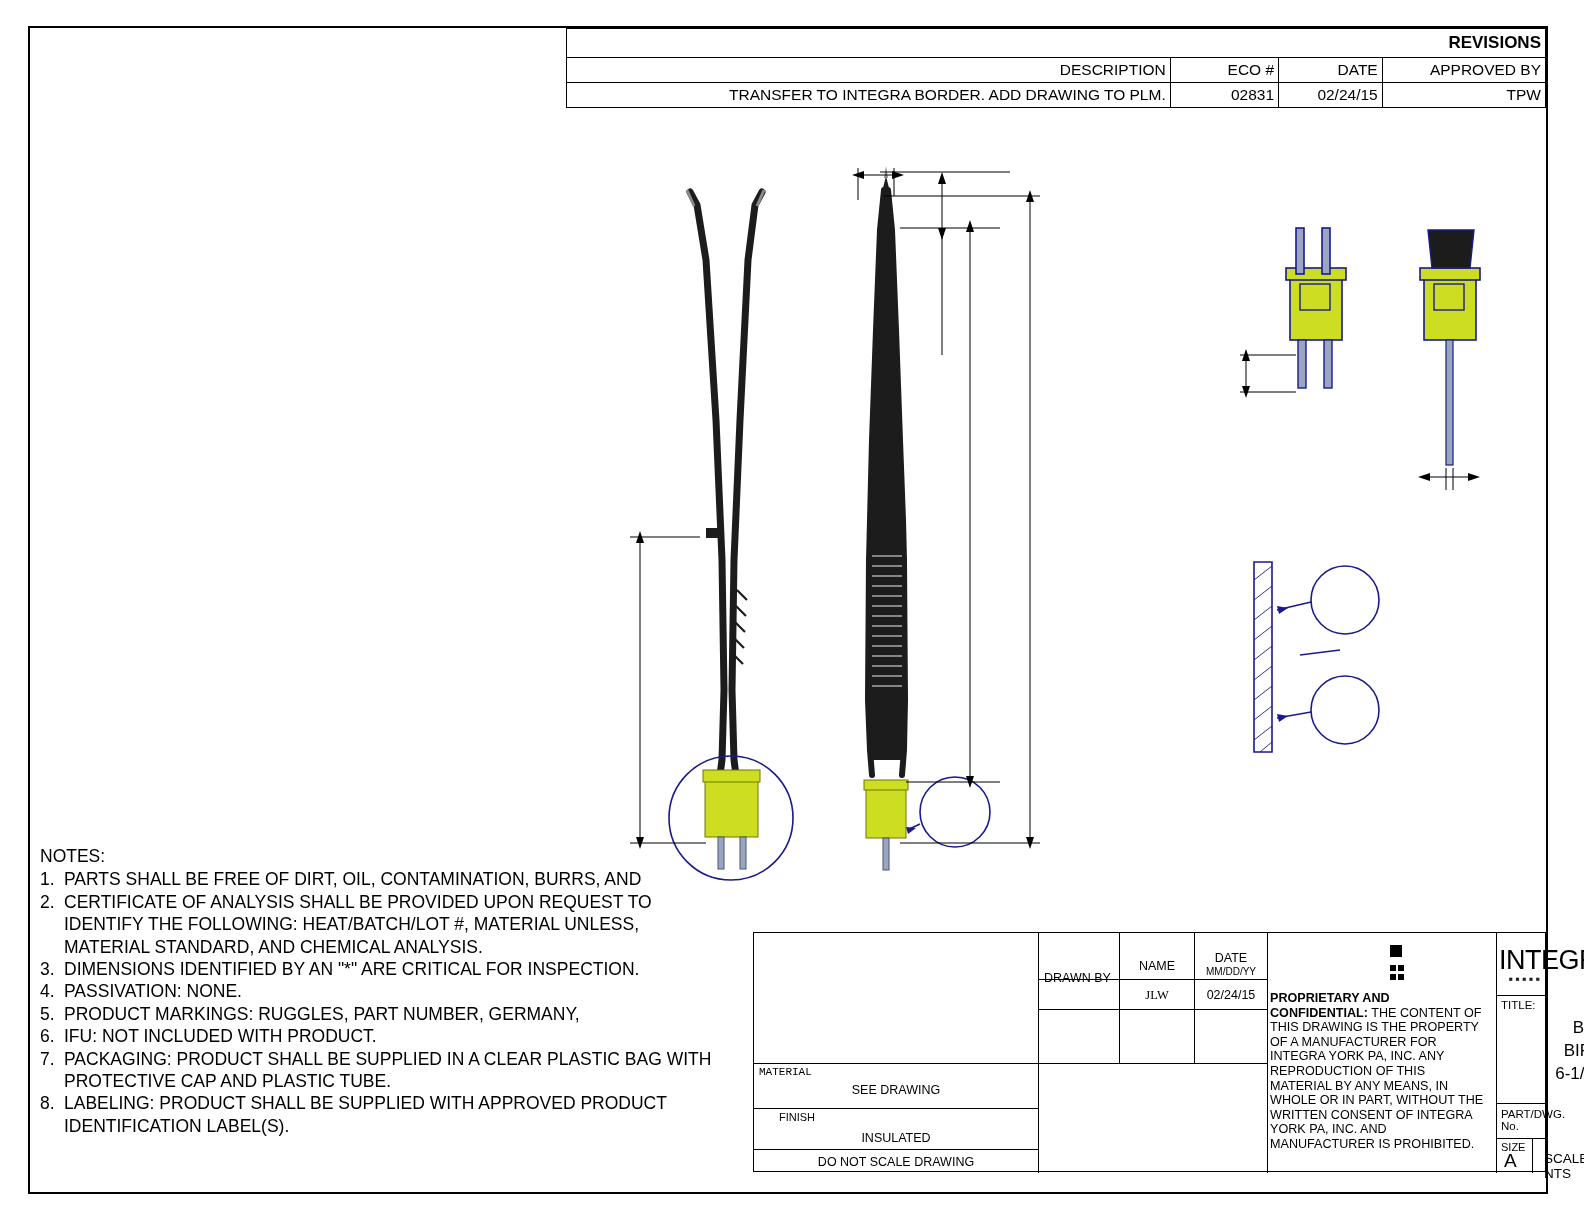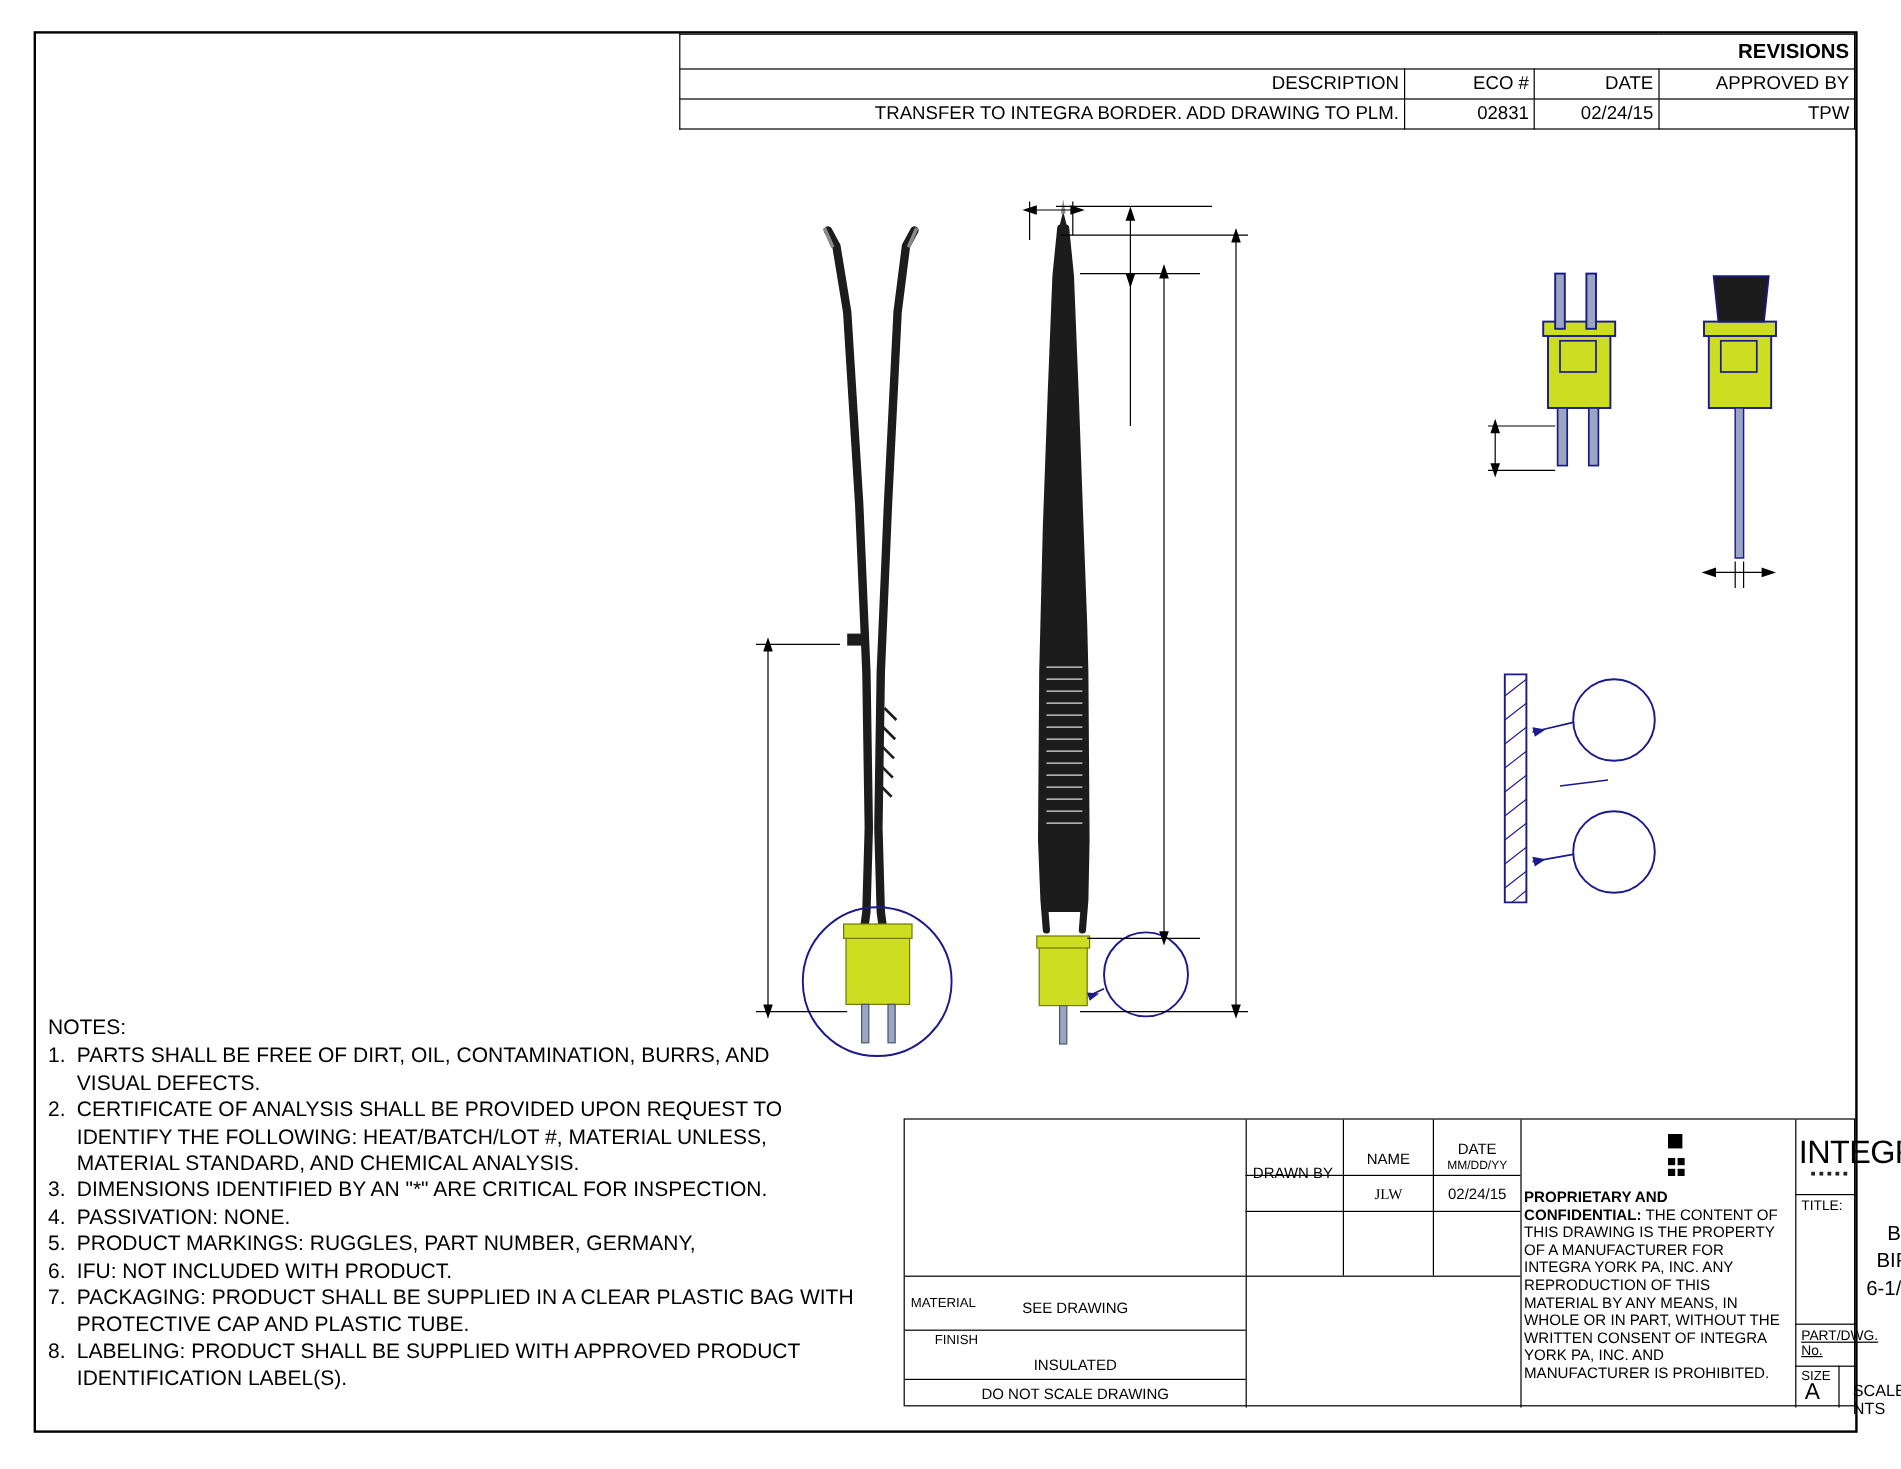--- a/index.html
+++ b/index.html
@@ -223,21 +223,20 @@
     </g>
   </svg>
 
   <div class="notes">
     <div class="hd">NOTES:</div>
 
     <div class="row">
       <div class="num">1.</div>
       <div class="txt">PARTS SHALL BE FREE OF DIRT, OIL, CONTAMINATION, BURRS, AND</div>
     </div>
-    <div class="cont">VISUAL DEFECTS.</div>
 
     <div class="row">
       <div class="num">2.</div>
       <div class="txt">CERTIFICATE OF ANALYSIS SHALL BE PROVIDED UPON REQUEST TO</div>
     </div>
     <div class="cont">IDENTIFY THE FOLLOWING: HEAT/BATCH/LOT #, MATERIAL UNLESS,</div>
     <div class="cont">MATERIAL STANDARD, AND CHEMICAL ANALYSIS.</div>
 
     <div class="row">
       <div class="num">3.</div>
@@ -284,21 +283,21 @@
     <div class="cellline" style="left:284px;top:46px;width:229px;height:1px;"></div>
     <div class="cellline" style="left:365px;top:0;width:1px;height:130px;"></div>
     <div class="cellline" style="left:440px;top:0;width:1px;height:130px;"></div>
     <div class="cellline" style="left:284px;top:76px;width:229px;height:1px;"></div>
     <div class="cellline" style="left:742px;top:62px;width:51px;height:1px;"></div>
     <div class="cellline" style="left:742px;top:170px;width:51px;height:1px;"></div>
     <div class="cellline" style="left:742px;top:205px;width:51px;height:1px;"></div>
     <div class="cellline" style="left:778px;top:205px;width:1px;height:35px;"></div>
 
 
-    <div class="matlabel" style="left:5px;top:147px;">MATERIAL</div>
+    <div class="matlabel" style="left:5px;top:133px;font-family:Liberation Mono, monospace;">MATERIAL</div>
     <div class="matval" style="left:0;top:150px;width:284px;">SEE DRAWING</div>
     <div class="matlabel" style="left:5px;top:178px;padding-left:20px;">FINISH</div>
     <div class="matval" style="left:0;top:198px;width:284px;">INSULATED</div>
     <div class="matval" style="left:0;top:222px;width:284px;">DO NOT SCALE DRAWING</div>
 
     <div class="nmdt" style="left:366px;top:26px;width:74px;">NAME</div>
     <div class="nmdt" style="left:441px;top:18px;width:72px;">DATE</div>
     <div class="nmdt small" style="left:441px;top:34px;width:72px;">MM/DD/YY</div>
     <div class="drawnby" style="left:290px;top:38px;">DRAWN BY</div>
     <div class="nmdt" style="left:366px;top:55px;width:74px;font-family:Liberation Serif, serif;">JLW</div>
@@ -318,21 +317,21 @@
       <rect x="4" y="31" width="6" height="6" fill="#000"></rect>
       <rect x="12" y="31" width="6" height="6" fill="#000"></rect>
     </svg>
 
     <div class="titlelabel" style="left:747px;top:66px;">TITLE:</div>
     <div class="titletext" style="left:760px;top:84px;">
       <div>BUZZ NON-STICK</div>
       <div>BIPOLAR FORCEPS</div>
       <div>6-1/2" STRAIGHT 1mm</div>
     </div>
-    <div class="titlelabel" style="left:747px;top:175px;text-decoration:underline;">PART/DWG. No.</div>
+    <div class="titlelabel" style="left:747px;top:175px;">PART/DWG. No.</div>
 
     <div class="sizebox" style="left:747px;top:208px;">SIZE</div>
     <div class="sizeval" style="left:750px;top:217px;">A</div>
     <div class="scale" style="left:790px;top:218px;">SCALE: NTS</div>
 
   </div>
 
 </div>
 
 </body></html>

